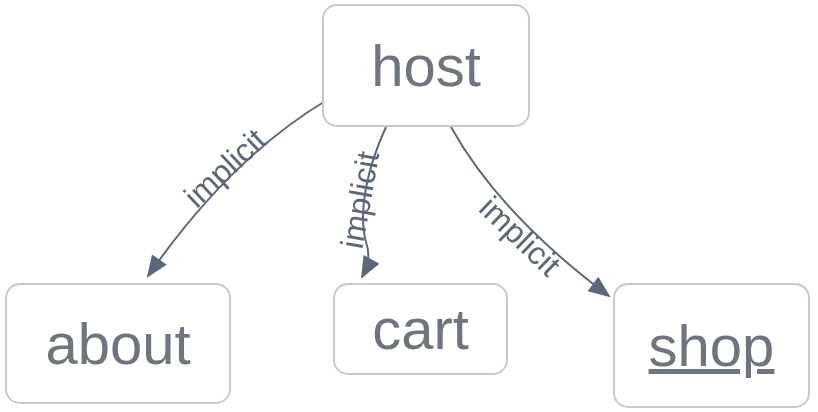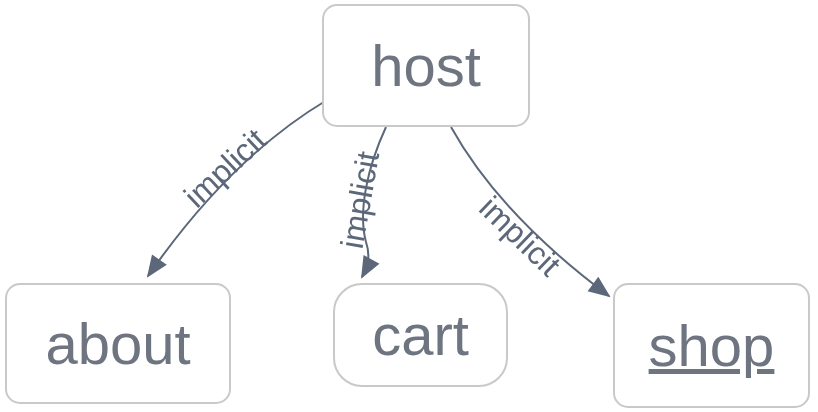--- a/index.html
+++ b/index.html
@@ -36,21 +36,21 @@
     display: flex;
     align-items: center;
     justify-content: center;
     color: #6e7480;
     font-size: 58px;
     line-height: 1;
     user-select: none;
   }
   #n-host  { left: 322px; top: 4px;   width: 208px; height: 123px; }
   #n-about { left: 5px;   top: 283px; width: 226px; height: 121px; }
-  #n-cart  { left: 333px; top: 283px; width: 175px; height: 104px; border-radius: 29px; }
+  #n-cart  { left: 333px; top: 283px; width: 175px; height: 92px; }
   #n-shop  { left: 613px; top: 283px; width: 197px; height: 125px; text-decoration: underline; }
 
   .edge-label {
     position: absolute;
     color: #5c687a;
     font-size: 32px;
     line-height: 1;
     white-space: nowrap;
     user-select: none;
   }

